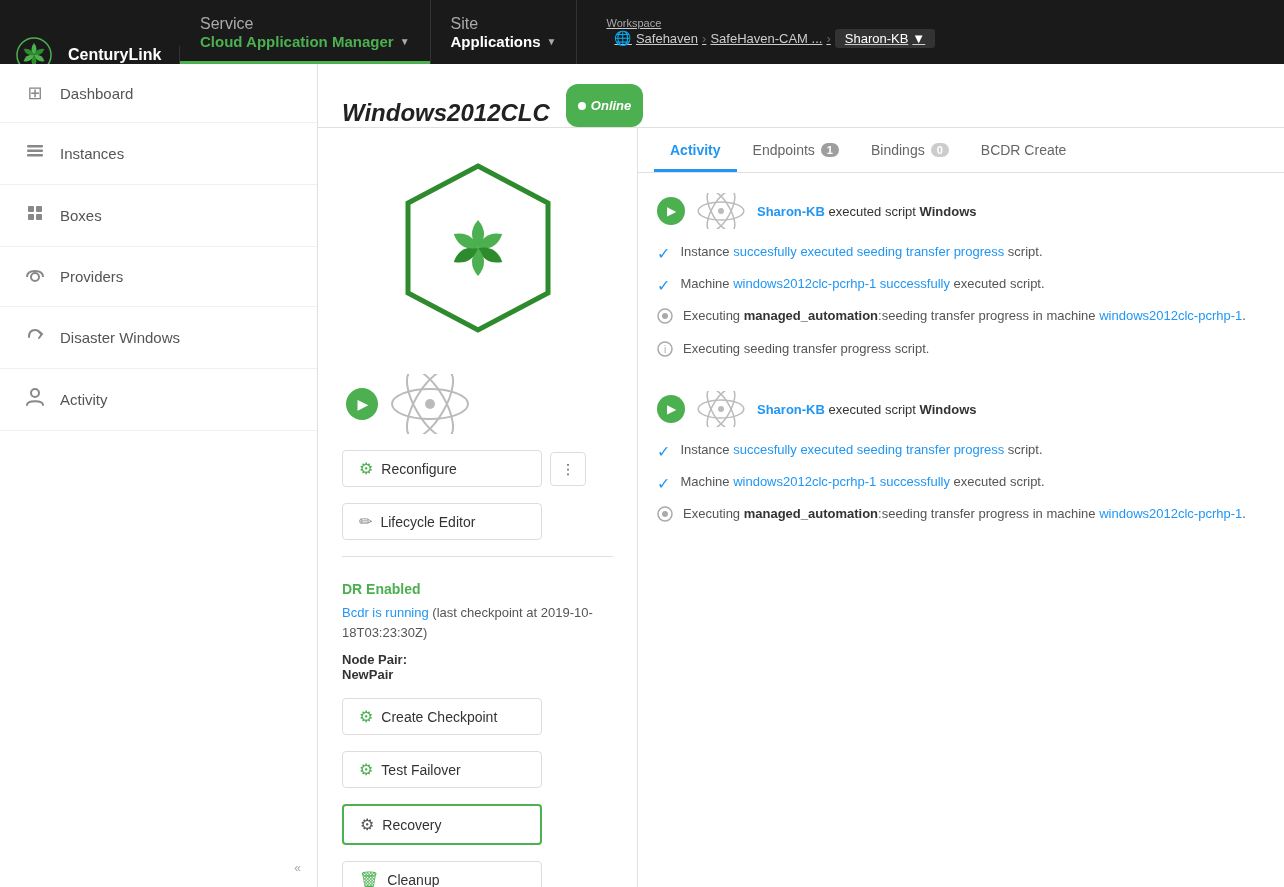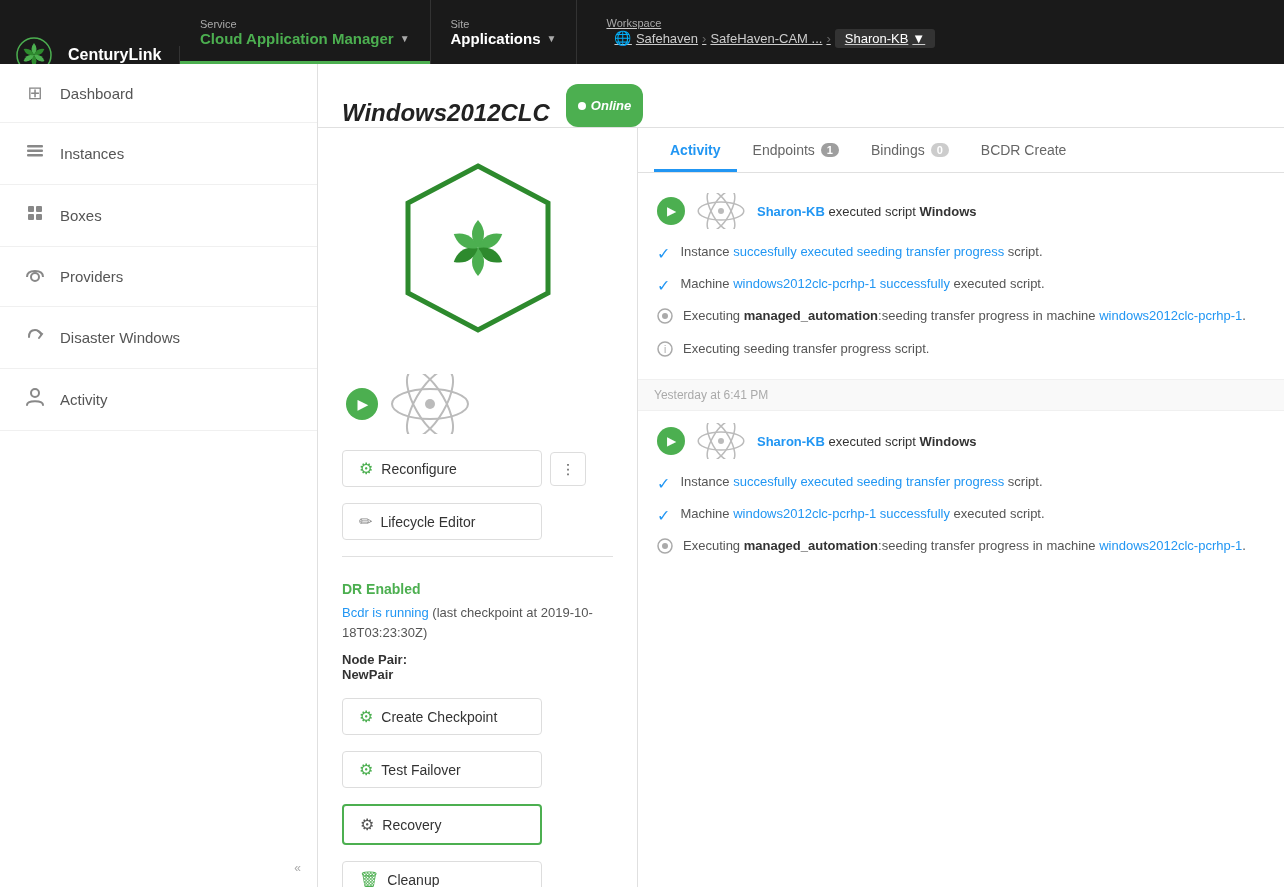--- a/index.html
+++ b/index.html
@@ -27,21 +27,21 @@
     .logo-text { font-size: 16px; font-weight: 600; color: #fff; }
     .nav-section {
       display: flex;
       flex-direction: column;
       justify-content: center;
       padding: 0 20px;
       border-right: 1px solid #333;
       cursor: pointer;
       position: relative;
     }
-    .nav-section .nav-label { font-size: 11px; color: #aaa; }
+    .nav-section .nav-label { font-size: 16px; color: #aaa; }
     .nav-section .nav-value {
       font-size: 15px; color: #4caf50; font-weight: 600;
       display: flex; align-items: center; gap: 6px;
     }
     .nav-section .nav-value .arrow { font-size: 10px; color: #aaa; }
     .nav-section::after {
       content: '';
       position: absolute;
       bottom: 0; left: 0; right: 0;
       height: 3px;
@@ -662,23 +662,20 @@
                   <svg width="16" height="16" viewBox="0 0 16 16" fill="none">
                       <circle cx="8" cy="8" r="7" stroke="#aaa" stroke-width="1.5" fill="none"></circle>
                       <text x="7" y="12" font-size="10" fill="#aaa">i</text>
                     </svg>
                 </span>
                 <span class="ae-text">Executing seeding transfer progress script.</span>
               </div>
             </div>
           </div>
 
-          <div class="activity-divider">
-            <span>Yesterday at 6:41 PM</span>
-          </div>
 
           <div class="activity-group">
             <div class="activity-header-row">
               <div class="activity-play"></div>
               <svg width="48" height="36" viewBox="0 0 80 60" fill="none" xmlns="http://www.w3.org/2000/svg">
                 <ellipse cx="40" cy="30" rx="38" ry="15" stroke="#bbb" stroke-width="2.5" fill="none"></ellipse>
                 <ellipse cx="40" cy="30" rx="38" ry="15" stroke="#bbb" stroke-width="2.5" fill="none" transform="rotate(60,40,30)"></ellipse>
                 <ellipse cx="40" cy="30" rx="38" ry="15" stroke="#bbb" stroke-width="2.5" fill="none" transform="rotate(120,40,30)"></ellipse>
                 <circle cx="40" cy="30" r="5" fill="#bbb"></circle>
               </svg>

